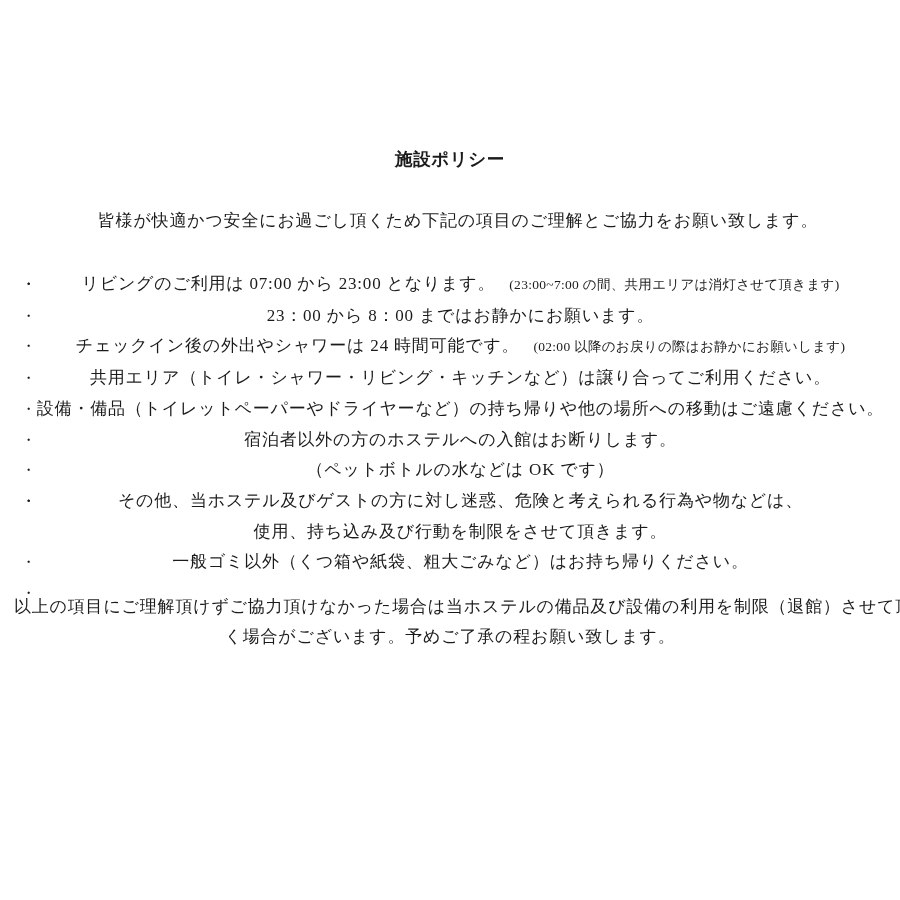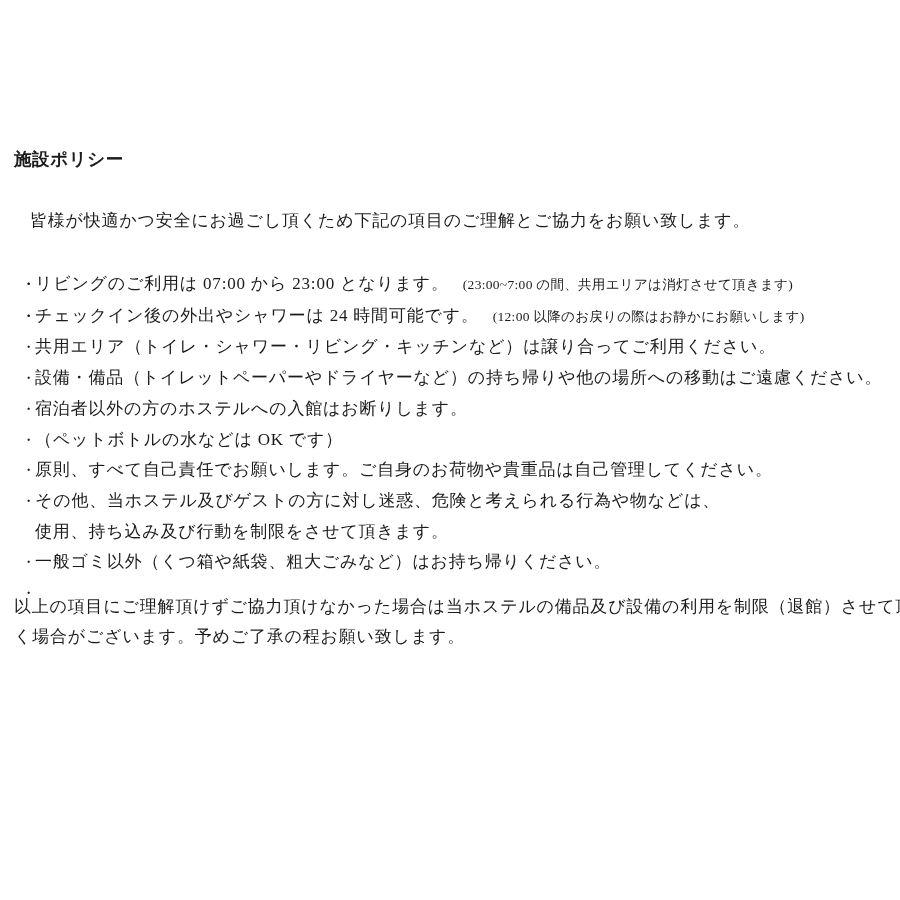--- a/index.html
+++ b/index.html
@@ -12,20 +12,21 @@
     height: 900px;
     overflow: hidden;
     font-family: "Liberation Serif", "DejaVu Serif", serif;
     color: #1b1b1b;
   }
   .page {
     box-sizing: border-box;
     width: 900px;
     height: 757px;
     padding: 0 14px;
+    text-align: center;
   }
   .doc-title {
     padding-top: 148px;
     font-size: 17.5px;
     font-weight: bold;
     letter-spacing: 0.6px;
     line-height: 22px;
   }
   .intro {
     margin-top: 40px;
@@ -78,35 +79,35 @@
   <div class="doc-title">施設ポリシー</div>
 
   <div class="intro">皆様が快適かつ安全にお過ごし頂くため下記の項目のご理解とご協力をお願い致します。</div>
 
   <div class="policy-list">
 
     <div class="policy-line"><span class="bullet">・</span></div>
 
     <div class="policy-line"><span class="bullet">・</span><span>リビングのご利用は 07:00 から 23:00 となります。</span><span class="note">(23:00~7:00 の間、共用エリアは消灯させて頂きます)</span></div>
 
-    <div class="policy-line"><span class="bullet">・</span></div>
+    <div class="policy-line"><span class="bullet">・</span><span>23：00 から 8：00 まではお静かにお願います。</span></div>
 
-    <div class="policy-line"><span class="bullet">・</span><span>チェックイン後の外出やシャワーは 24 時間可能です。</span><span class="note">(12:00 以降のお戻りの際はお静かにお願いします)</span></div>
+    <div class="policy-line"><span class="bullet">・</span><span>チェックイン後の外出やシャワーは 24 時間可能です。</span><span class="note">(02:00 以降のお戻りの際はお静かにお願いします)</span></div>
 
     <div class="policy-line"><span class="bullet">・</span><span>共用エリア（トイレ・シャワー・リビング・キッチンなど）は譲り合ってご利用ください。</span></div>
 
     <div class="policy-line"><span class="bullet">・</span><span>設備・備品（トイレットペーパーやドライヤーなど）の持ち帰りや他の場所への移動はご遠慮ください。</span></div>
 
     <div class="policy-line"><span class="bullet">・</span><span>宿泊者以外の方のホステルへの入館はお断りします。</span></div>
 
     <div class="policy-line"><span class="bullet">・</span></div>
 
     <div class="policy-line cont"><span>（ペットボトルの水などは OK です）</span></div>
 
-    <div class="policy-line"><span class="bullet">・</span><span>原則、すべて自己責任でお願いします。ご自身のお荷物や貴重品は自己管理してください。</span></div>
+    <div class="policy-line"><span class="bullet">・</span></div>
 
     <div class="policy-line"><span class="bullet">・</span><span>その他、当ホステル及びゲストの方に対し迷惑、危険と考えられる行為や物などは、</span></div>
 
     <div class="policy-line cont"><span>使用、持ち込み及び行動を制限をさせて頂きます。</span></div>
 
     <div class="policy-line"><span class="bullet">・</span><span>一般ゴミ以外（くつ箱や紙袋、粗大ごみなど）はお持ち帰りください。</span></div>
 
     <div class="policy-line"><span class="bullet">・</span></div>
 
   </div>

